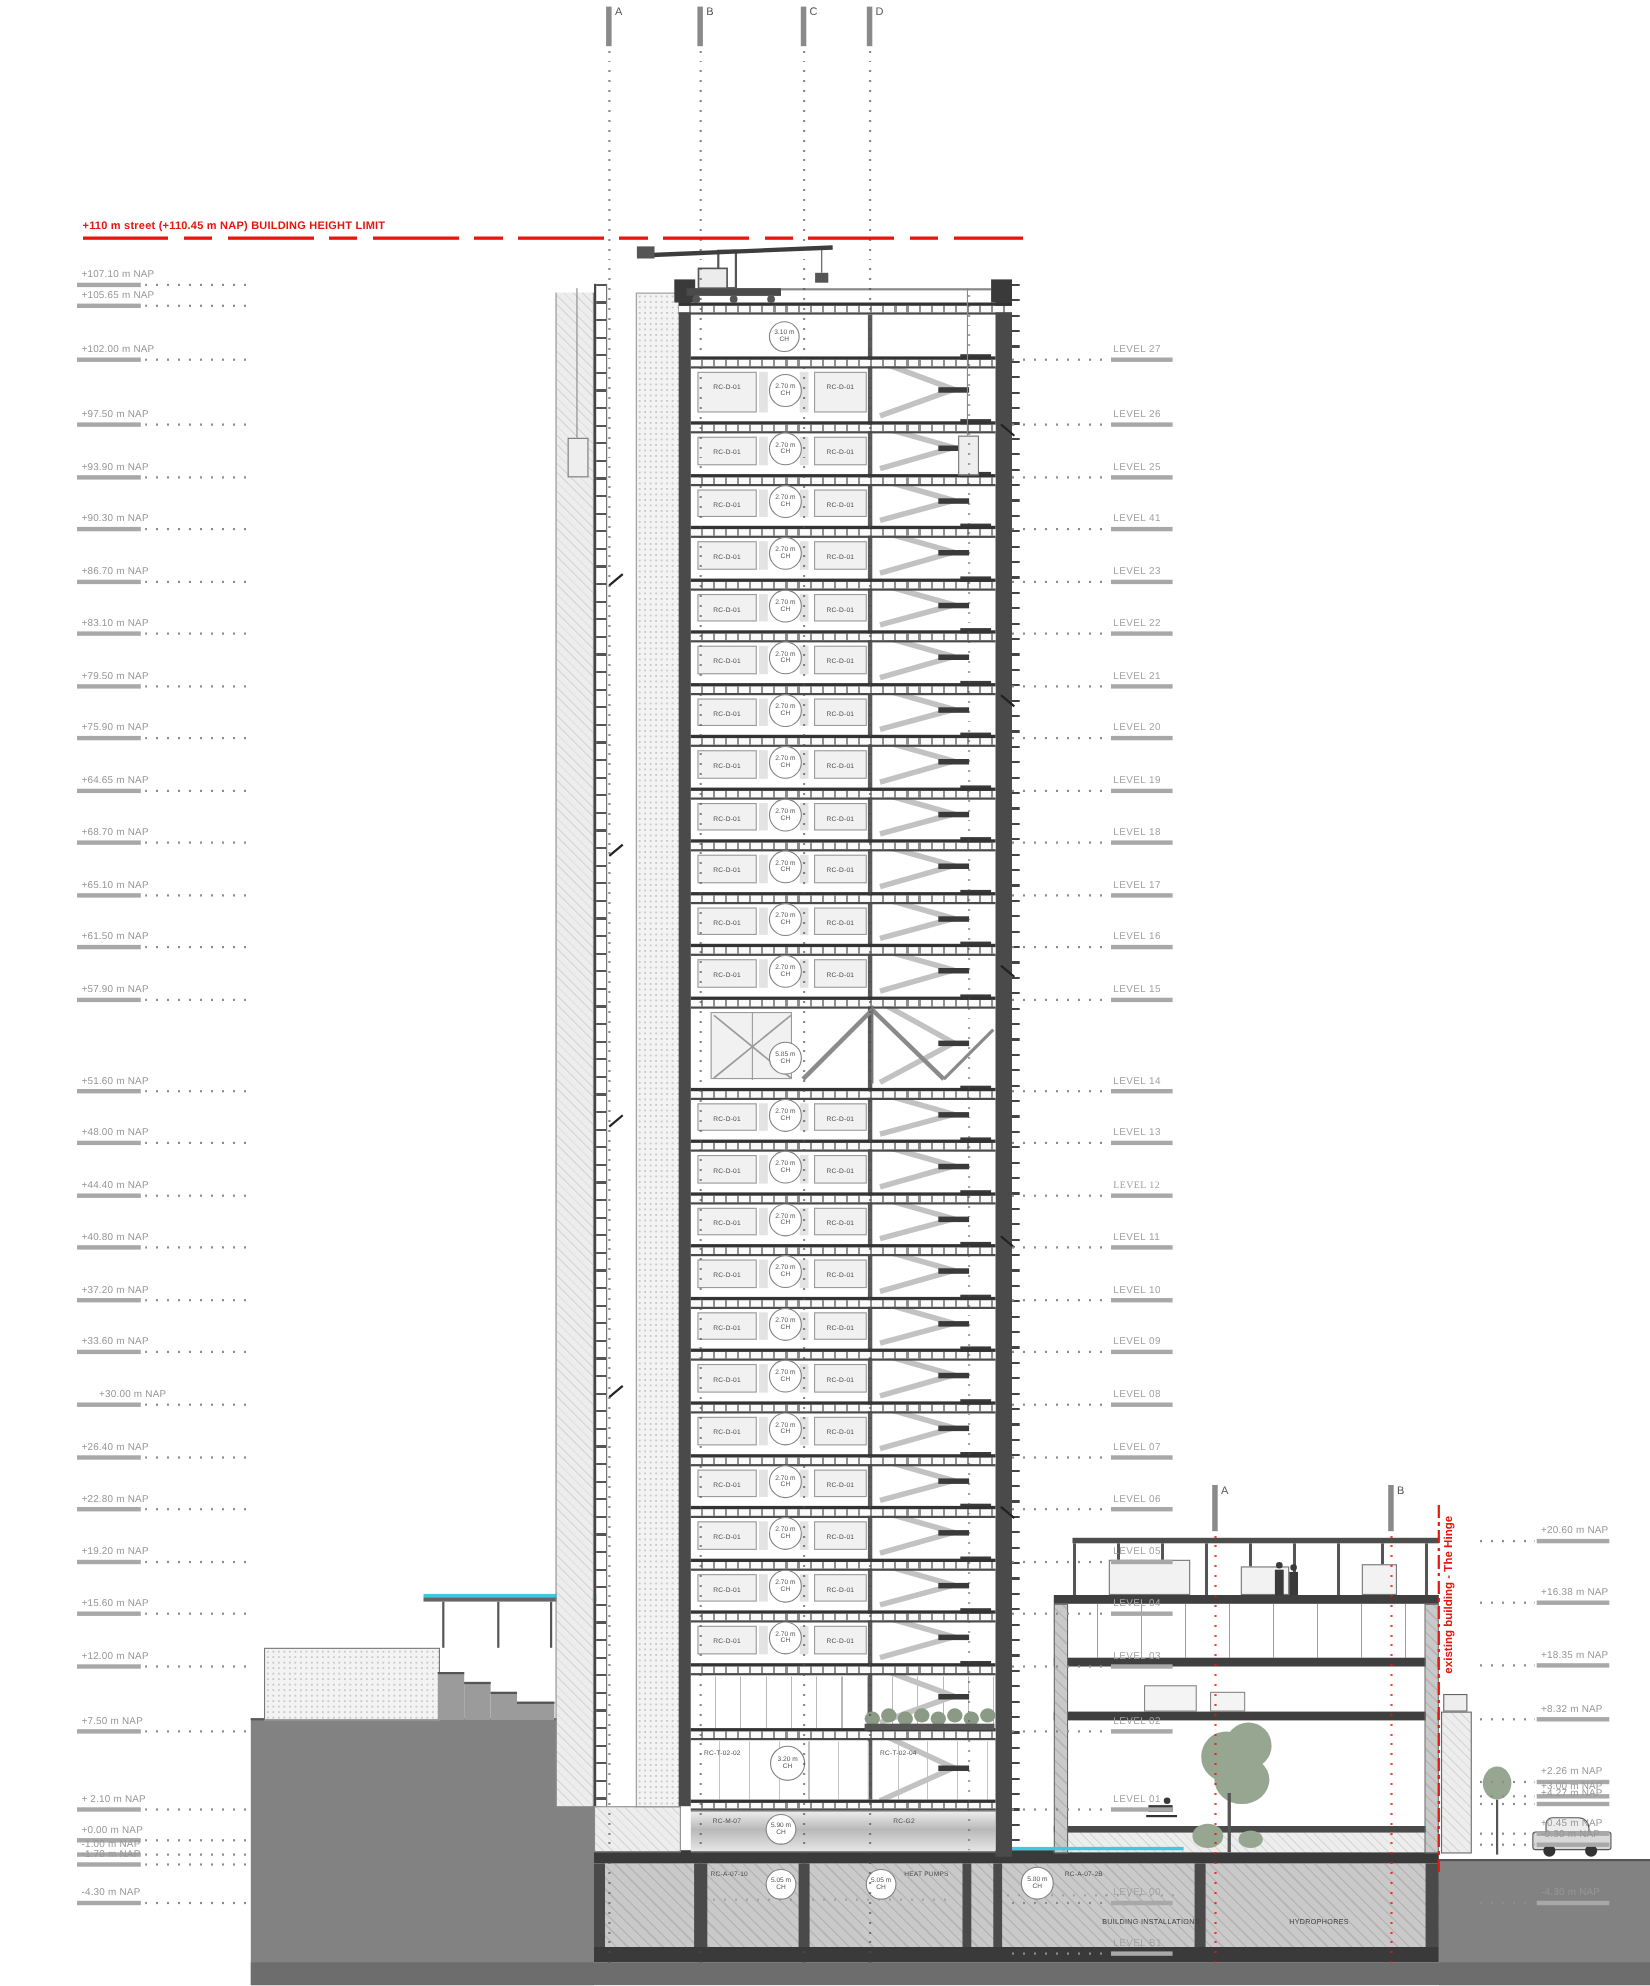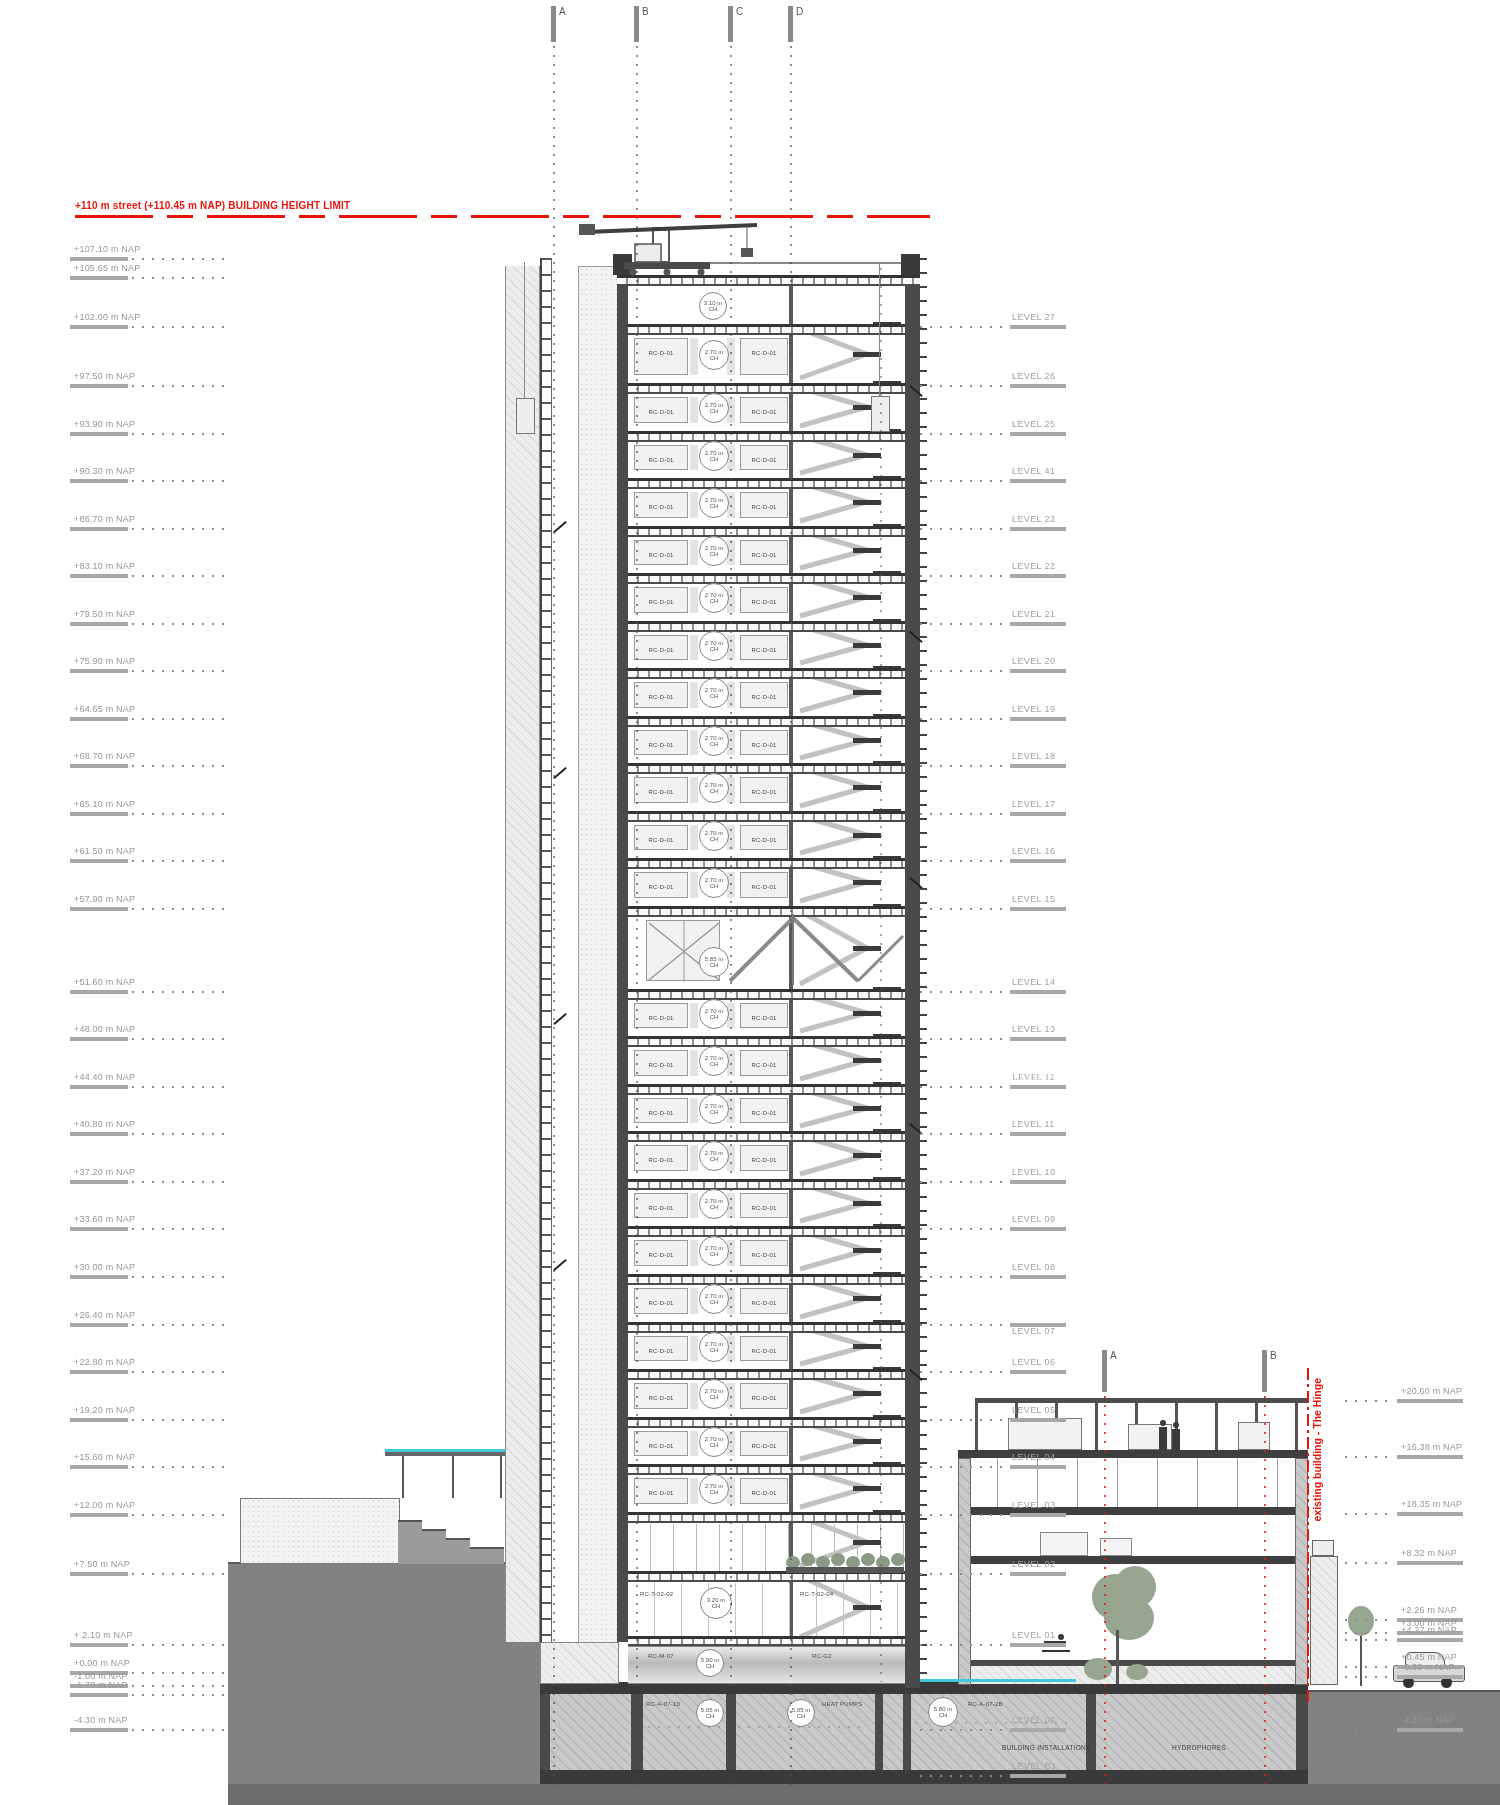--- a/index.html
+++ b/index.html
@@ -267,21 +267,21 @@
         <span class="nap-label" style="position: absolute; left: 4px; top: 0px;">+37.20 m NAP</span>
         <div style="position: absolute; left: 0px; top: 13px; width: 58px; height: 4px; background: rgb(168, 168, 168);"></div>
         <div class="hdots" style="position: absolute; left: 62px; top: 14px; width: 96px;"></div>
       </div>
       <div style="position: absolute; left: 70px; top: 1214px; width: 240px; height: 18px; z-index: 30;">
         <span class="nap-label" style="position: absolute; left: 4px; top: 0px;">+33.60 m NAP</span>
         <div style="position: absolute; left: 0px; top: 13px; width: 58px; height: 4px; background: rgb(168, 168, 168);"></div>
         <div class="hdots" style="position: absolute; left: 62px; top: 14px; width: 96px;"></div>
       </div>
       <div style="position: absolute; left: 70px; top: 1262px; width: 240px; height: 18px; z-index: 30;">
-        <span class="nap-label" style="position: absolute; left: 4px; top: 0px;">+30.00 m NAP</span>
+        <span class="nap-label" style="position: absolute; left: 20px; top: 0px;">+30.00 m NAP</span>
         <div style="position: absolute; left: 0px; top: 13px; width: 58px; height: 4px; background: rgb(168, 168, 168);"></div>
         <div class="hdots" style="position: absolute; left: 62px; top: 14px; width: 96px;"></div>
       </div>
       <div style="position: absolute; left: 70px; top: 1310px; width: 240px; height: 18px; z-index: 30;">
         <span class="nap-label" style="position: absolute; left: 4px; top: 0px;">+26.40 m NAP</span>
         <div style="position: absolute; left: 0px; top: 13px; width: 58px; height: 4px; background: rgb(168, 168, 168);"></div>
         <div class="hdots" style="position: absolute; left: 62px; top: 14px; width: 96px;"></div>
       </div>
       <div style="position: absolute; left: 70px; top: 1357px; width: 240px; height: 18px; z-index: 30;">
         <span class="nap-label" style="position: absolute; left: 4px; top: 0px;">+22.80 m NAP</span>
@@ -428,21 +428,21 @@
         <span class="lvl-label" style="position: absolute; left: 92px; top: 0px;">LEVEL 09</span>
         <div style="position: absolute; left: 90px; top: 13px; width: 56px; height: 4px; background: rgb(168, 168, 168);"></div>
       </div>
       <div style="position: absolute; left: 920px; top: 1262px; width: 160px; height: 18px; z-index: 30;">
         <div class="hdots" style="position: absolute; left: 0px; top: 14px; width: 88px;"></div>
         <span class="lvl-label" style="position: absolute; left: 92px; top: 0px;">LEVEL 08</span>
         <div style="position: absolute; left: 90px; top: 13px; width: 56px; height: 4px; background: rgb(168, 168, 168);"></div>
       </div>
       <div style="position: absolute; left: 920px; top: 1310px; width: 160px; height: 18px; z-index: 30;">
         <div class="hdots" style="position: absolute; left: 0px; top: 14px; width: 88px;"></div>
-        <span class="lvl-label" style="position: absolute; left: 92px; top: 16px;">LEVEL 07</span>
+        <span class="lvl-label" style="position: absolute; left: 92px; top: 0px;">LEVEL 07</span>
         <div style="position: absolute; left: 90px; top: 13px; width: 56px; height: 4px; background: rgb(168, 168, 168);"></div>
       </div>
       <div style="position: absolute; left: 920px; top: 1357px; width: 160px; height: 18px; z-index: 30;">
         <div class="hdots" style="position: absolute; left: 0px; top: 14px; width: 88px;"></div>
         <span class="lvl-label" style="position: absolute; left: 92px; top: 0px;">LEVEL 06</span>
         <div style="position: absolute; left: 90px; top: 13px; width: 56px; height: 4px; background: rgb(168, 168, 168);"></div>
       </div>
       <div style="position: absolute; left: 920px; top: 1405px; width: 160px; height: 18px; z-index: 30;">
         <div class="hdots" style="position: absolute; left: 0px; top: 14px; width: 88px;"></div>
         <span class="lvl-label" style="position: absolute; left: 92px; top: 0px;">LEVEL 05</span>

